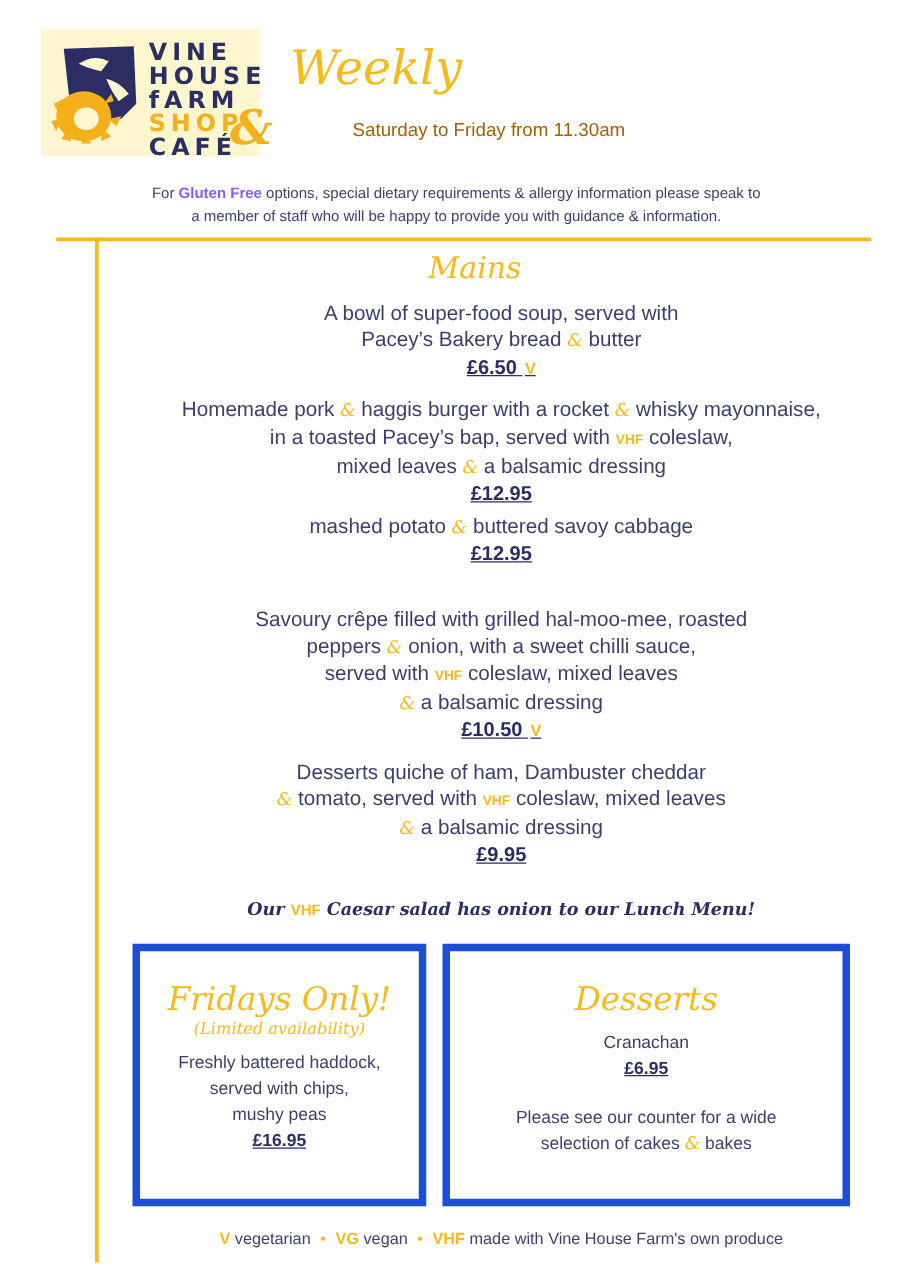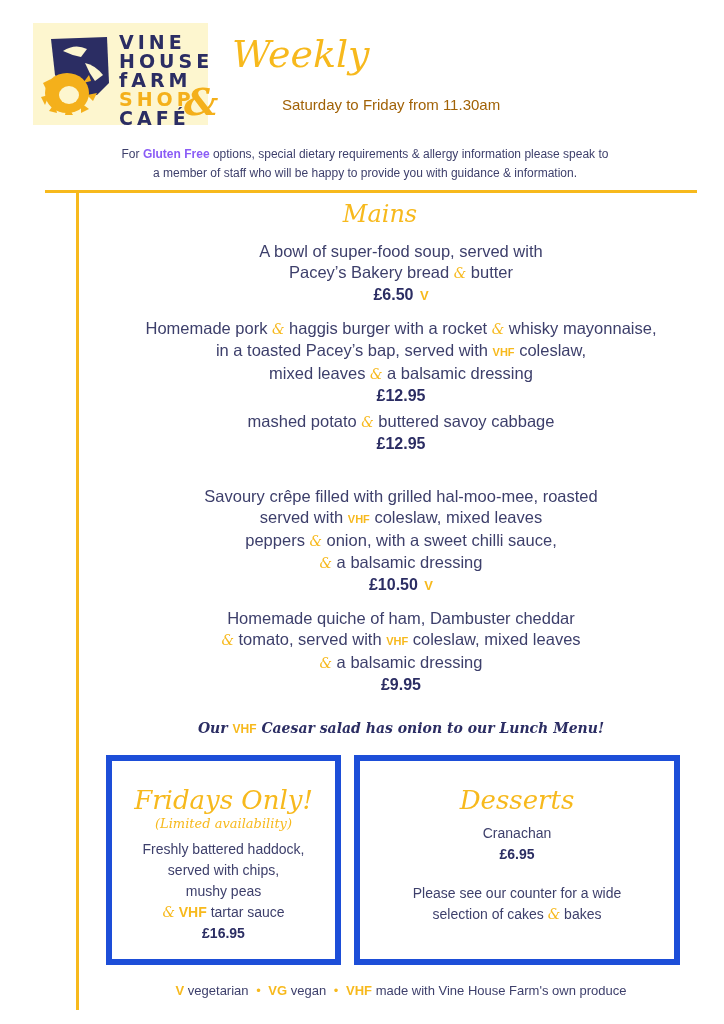--- a/index.html
+++ b/index.html
@@ -58,21 +58,21 @@
 
     
     .mains-head {
       position: absolute; left: 0; right: 0; top: 200px; text-align: center;
       font-family: "DejaVu Serif", serif; font-style: italic; color: #f7b91d; font-size: 24px;
       padding-left: 36px;
     }
     .mains { position: absolute; left: 86px; width: 630px; text-align: center; }
     .dish { font-size: 16.5px; line-height: 21px; color: #3d3f6b; }
     .dish .line { display: block; }
-    .price { display: block; font-weight: bold; color: #2b2d63; font-size: 16px; line-height: 21px; }
+    .price { display: block; font-weight: bold; color: #2b2d63; font-size: 16px; line-height: 21px; text-decoration: underline; }
     .amp { color: #f7b91d; font-family: "DejaVu Serif", serif; font-style: italic; font-size: 14px; }
     .tag { color: #f7b91d; font-weight: bold; font-size: 11px; }
     .vtag { color: #f7b91d; font-weight: bold; font-size: 13px; margin-left: 2px; }
 
     .note {
       position: absolute; left: 86px; width: 630px; top: 720px; text-align: center;
       font-family: "DejaVu Serif", serif; font-style: italic; font-weight: bold;
       font-size: 14px; color: #2b2d63;
     }
     .note .tag { font-family: "Liberation Sans", sans-serif; font-style: normal; font-size: 12px; }
@@ -158,47 +158,46 @@
   <span class="price">£12.95</span>
 </div>
 
 <div class="mains dish" style="top:411px;">
   <span class="line">mashed potato <span class="amp">&amp;</span> buttered savoy cabbage</span>
   <span class="price">£12.95</span>
 </div>
 
 <div class="mains dish" style="top:486px;">
   <span class="line">Savoury crêpe filled with grilled hal-moo-mee, roasted</span>
+  <span class="line">peppers <span class="amp">&amp;</span> onion, with a sweet chilli sauce,</span>
   <span class="line">served with <span class="tag">VHF</span> coleslaw, mixed leaves</span>
-  <span class="line">peppers <span class="amp">&amp;</span> onion, with a sweet chilli sauce,</span>
   <span class="line"><span class="amp">&amp;</span> a balsamic dressing</span>
   <span class="price"><span>£10.50</span> <span class="vtag">V</span></span>
 </div>
 
 <div class="mains dish" style="top:608px;">
-  <span class="line">Homemade quiche of ham, Dambuster cheddar</span>
+  <span class="line">Desserts quiche of ham, Dambuster cheddar</span>
   <span class="line"><span class="amp">&amp;</span> tomato, served with <span class="tag">VHF</span> coleslaw, mixed leaves</span>
   <span class="line"><span class="amp">&amp;</span> a balsamic dressing</span>
   <span class="price">£9.95</span>
 </div>
 
 <div class="note">
   <span>Our</span>
   <span class="tag">VHF</span>
   <span>Caesar salad has onion to our Lunch Menu!</span>
 </div>
 
 <div class="box box-fri">
   <div class="box-title">Fridays Only!</div>
   <div class="box-sub">(Limited availability)</div>
   <div class="box-body">
     <span class="line">Freshly battered haddock,</span>
     <span class="line">served with chips,</span>
     <span class="line">mushy peas</span>
-    <span class="line"><span class="amp">&amp;</span> <b class="gold" style="font-size:14px">VHF</b> <span>tartar sauce</span></span>
     <span class="price">£16.95</span>
   </div>
 </div>
 
 <div class="box box-des">
   <div class="box-title">Desserts</div>
   <div class="box-body">
     <span class="line">Cranachan</span>
     <span class="price">£6.95</span>
   </div>

